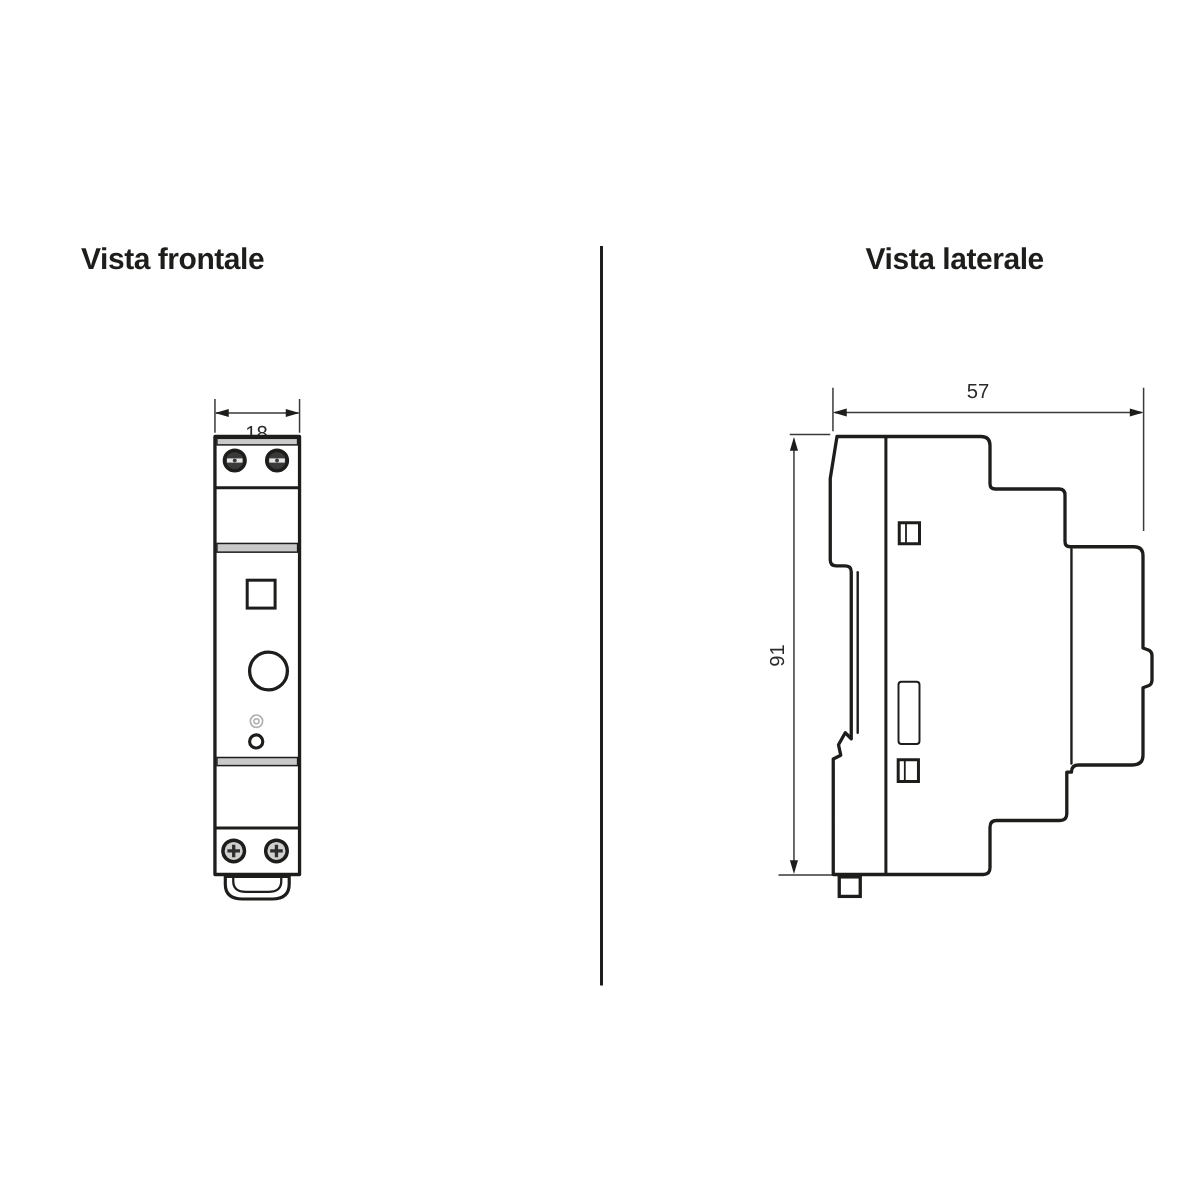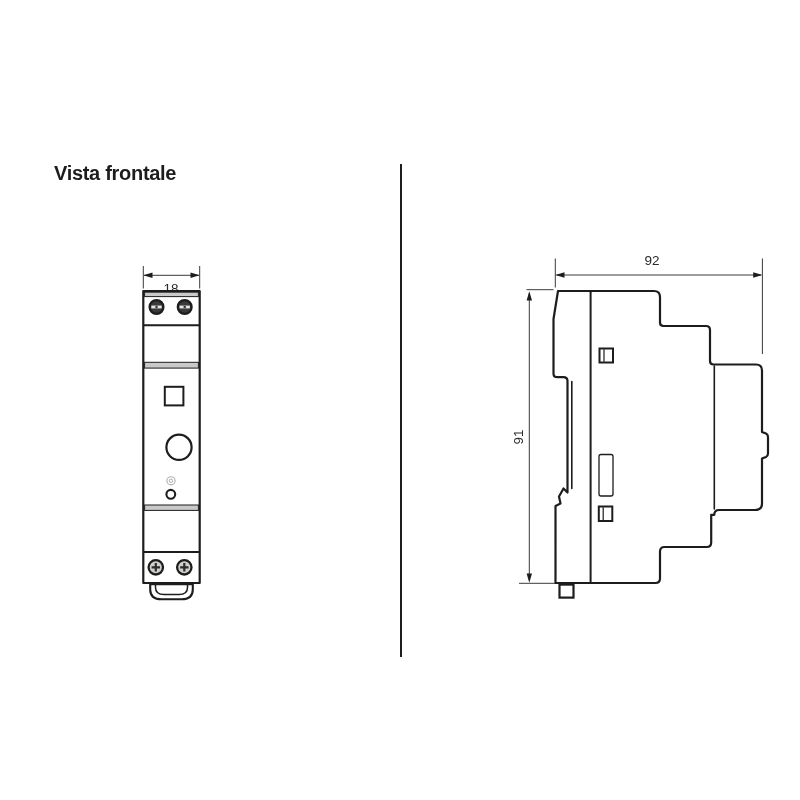--- a/index.html
+++ b/index.html
@@ -29,25 +29,26 @@
   .band{fill:#c9c9c9;stroke:#1d1d1b;stroke-width:1;}
   .dimline{fill:none;stroke:#3a3a3a;stroke-width:1;}
   .dimarrow{fill:#1d1d1b;stroke:none;}
 </style>
 </head>
 <body>
 
 <div class="stage">
 
   <div class="view-title title-front">Vista frontale</div>
+  <div class="view-title title-side">Vista laterale</div>
 
   <div class="divider"></div>
 
   <div class="dim-label dim-18">18</div>
-  <div class="dim-label dim-65">92</div>
+  <div class="dim-label dim-65">57</div>
   <div class="dim-label dim-91">91</div>
 
   <svg width="800" height="800" viewBox="0 0 800 800">
 
     <g>
 
       <g>
         <path class="dimline" d="M143.3,266 V288.5 M199.7,266 V288.5"></path>
         <path class="dimline" d="M144,275.3 H199"></path>
         <polygon class="dimarrow" points="143.3,275.3 152.5,272.6 152.5,278"></polygon>

